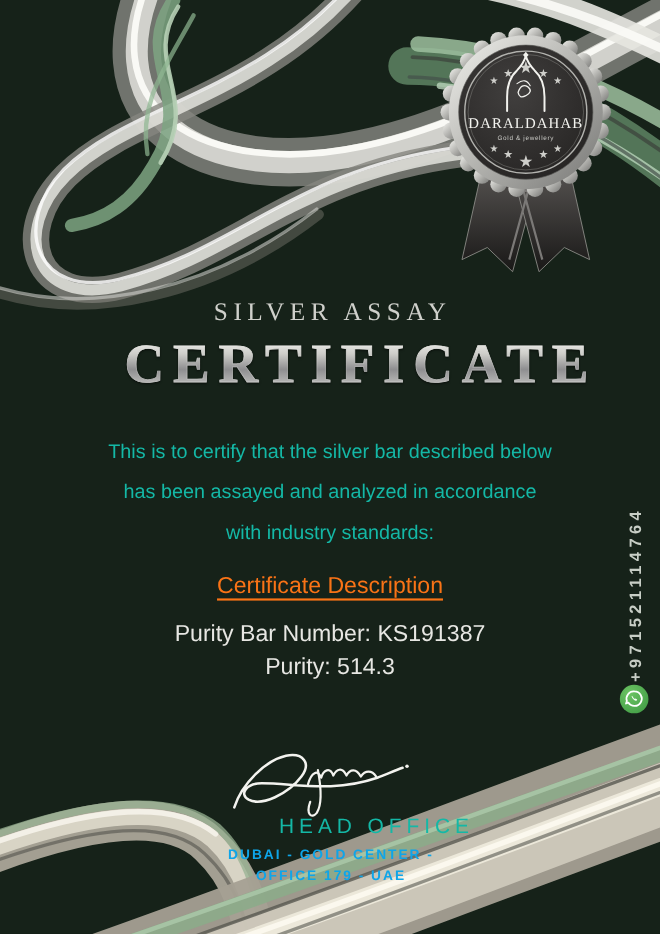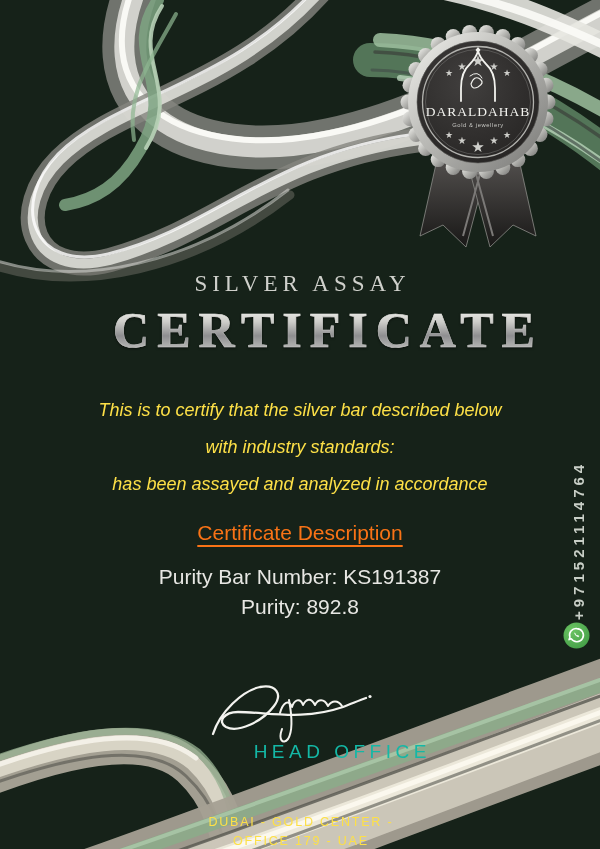--- a/index.html
+++ b/index.html
@@ -39,23 +39,22 @@
     -webkit-background-clip: text;
     background-clip: text;
     color: transparent;
     -webkit-text-stroke: 0.7px rgba(245,245,242,0.30);
     filter: drop-shadow(0 1px 1px rgba(0,0,0,0.55));
     margin-left: 24px;
   }
   .intro {
     top: 392px;
     font-size: 18px;
-    font-style: italic;
     line-height: 37px;
-    color: #fde047;
+    color: #14b8a6;
   }
   .desc-heading {
     top: 521px;
     font-size: 21px;
     color: #f97316;
     text-decoration: underline;
     text-decoration-thickness: 1.5px;
     text-underline-offset: 5px;
   }
   .details {
@@ -71,23 +70,22 @@
     text-indent: 4.5px;
     color: #14b8a6;
     margin-left: 40px;
   }
   .footer-addr {
     top: 768px;
     font-size: 12.5px;
     letter-spacing: 1.8px;
     text-indent: 1.8px;
     line-height: 18.5px;
-    color: #fde047;
-    font-weight: normal;
-    margin-top: 45px;
+    color: #0ea5e9;
+    font-weight: bold;
   }
   .phone {
     position: absolute;
     right: 13px;
     top: 448px;
     height: 172px;
     writing-mode: vertical-rl;
     transform: rotate(180deg);
     font-size: 15px;
     letter-spacing: 4px;
@@ -243,29 +241,29 @@
       <path d="M289,700 C292,716 293,731 288,739 C283,745 278,740 282,729" stroke-width="2"></path>
       <circle cx="370" cy="696.5" r="1.6" fill="#f3f3ef" stroke="none"></circle>
     </g>
   </svg>
 
   <div class="txt subtitle">SILVER ASSAY</div>
   <h1 class="txt title">CERTIFICATE</h1>
 
   <div class="txt intro">
     <div>This is to certify that the silver bar described below</div>
+    <div>has been assayed and analyzed in accordance</div>
     <div>with industry standards:</div>
-    <div>has been assayed and analyzed in accordance</div>
   </div>
 
   <div class="txt desc-heading">Certificate Description</div>
 
   <div class="txt details">
     <div>Purity Bar Number: KS191387</div>
-    <div>Purity: 892.8</div>
+    <div>Purity: 514.3</div>
   </div>
 
   <div class="txt footer-title">HEAD OFFICE</div>
   <div class="txt footer-addr">
     <div>DUBAI - GOLD CENTER -</div>
     <div>OFFICE 179 - UAE</div>
   </div>
 
   <div class="phone">+971521114764</div>
 

